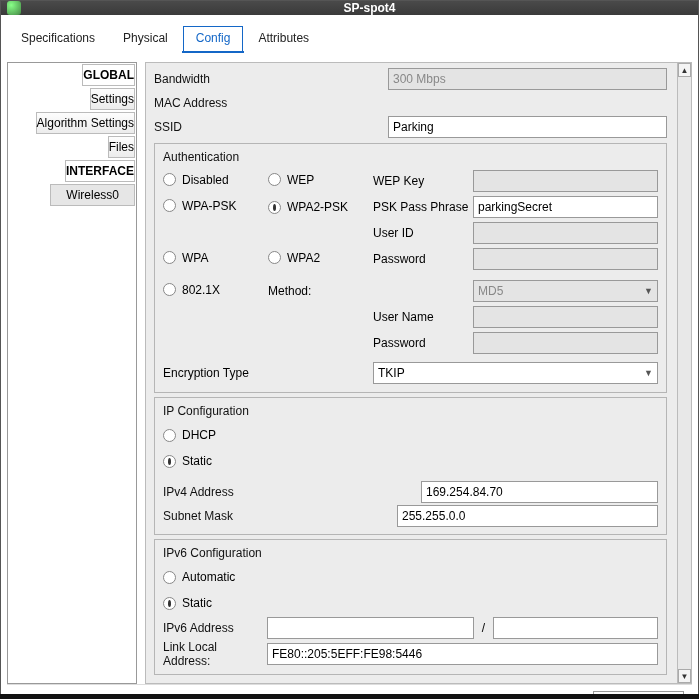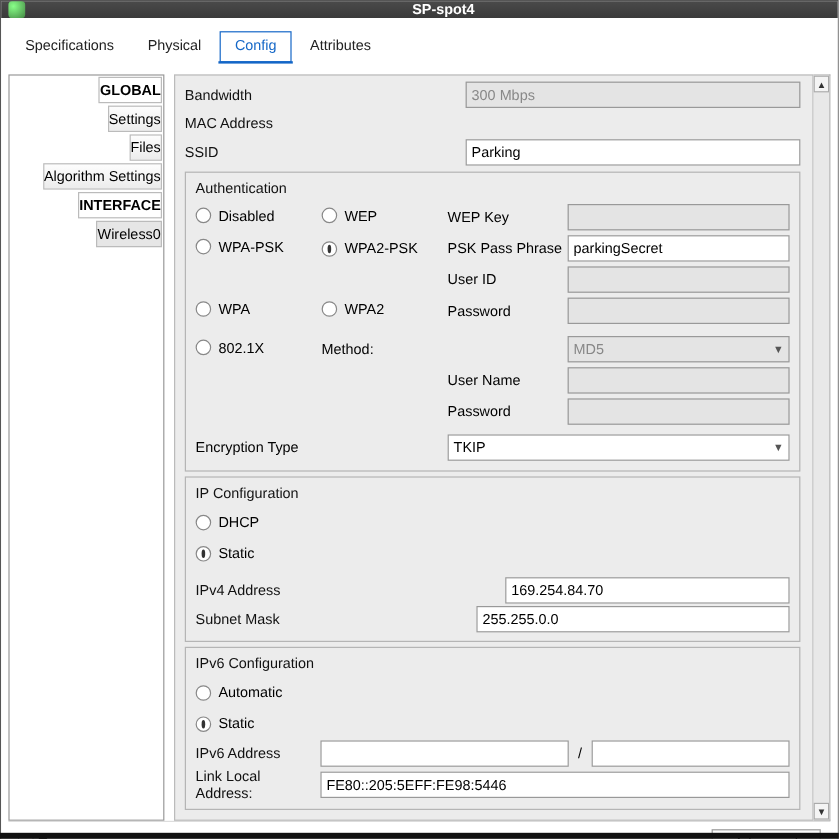--- a/index.html
+++ b/index.html
@@ -9,21 +9,21 @@
   .titlebar .icon { width: 14px; height: 14px; background: radial-gradient(circle at 30% 30%, #8f8, #484); border-radius: 3px; margin-right: 6px; }
   .titlebar .title { position: absolute; left: 12px; right: 0; text-align: center; margin-left: 28px; }
   .content { flex: 1; display: flex; flex-direction: column; background: #fff; padding: 6px; }
   .tabs { display: flex; border-bottom: 1px solid #fff; margin-top: 4px; }
   .tab { padding: 6px 14px; cursor: pointer; color: #222; }
   .tab.active { color: #1467c7; border-bottom: 2px solid #1467c7; outline: 1px solid #1467c7; outline-offset: -2px; }
   .main { flex: 1; display: flex; gap: 8px; padding-top: 8px; min-height: 0; }
   .sidebar { width: 130px; border: 1px solid #999; background: #fff; display: flex; flex-direction: column; align-items: flex-end; }
   .side-head { background: #fff; border: 1px solid #bbb; text-align: center; font-weight: bold; padding: 3px 0; margin: 1px; }
   .side-btn { background: linear-gradient(#fdfdfd,#ececec); border: 1px solid #bbb; text-align: center; padding: 3px 0; margin: 1px; cursor: pointer; }
-  .side-sel { background: #e6e6e6; border: 1px solid #bbb; text-align: center; padding: 3px 0; margin: 1px; cursor: pointer; }
+  .side-sel { background: #e6e6e6; border: 1px solid #bbb; text-align: center; padding: 3px 15px; margin: 1px; cursor: pointer; }
   .panel-wrap { flex: 1; display: flex; min-height: 0;}
   .panel { flex: 1; border: 1px solid #bbb; background: #ececec; overflow-y: auto; padding: 4px 10px 4px 8px; position: relative; }
   .scrollbar-stub { width: 14px; background: #e8e8e8; border: 1px solid #bbb; border-left: none; position: relative;}
   .scroll-arrow { position:absolute; left:0; right:0; height:14px; background:#f4f4f4; border:1px solid #aaa; display:flex; align-items:center; justify-content:center; font-size:8px; color:#333; }
   .scroll-arrow.top { top:0; }
   .scroll-arrow.bot { bottom:0; }
   .row { display: flex; align-items: center; min-height: 24px; gap: 4px; }
   .lbl { width: 230px; color: #111; }
   .lbl2 { width: 100px; color: #111; }
   .txt { flex: 1; height: 22px; border: 1px solid #999; background: #fff; padding: 0 4px; }
@@ -60,22 +60,22 @@
       <div class="tab">Specifications</div>
       <div class="tab">Physical</div>
       <div class="tab active">Config</div>
       <div class="tab">Attributes</div>
     </div>
 
     <div class="main">
       <div class="sidebar">
         <div class="side-head">GLOBAL</div>
         <div class="side-btn">Settings</div>
+        <div class="side-btn">Algorithm Settings</div>
         <div class="side-btn">Files</div>
-        <div class="side-btn">Algorithm Settings</div>
         <div class="side-head">INTERFACE</div>
         <div class="side-sel">Wireless0</div>
       </div>
 
       <div class="panel-wrap">
       <div class="panel">
 
         <div class="row">
           <span class="lbl">Bandwidth</span>
           <input class="txt dis" disabled="" value="300 Mbps" style="">

